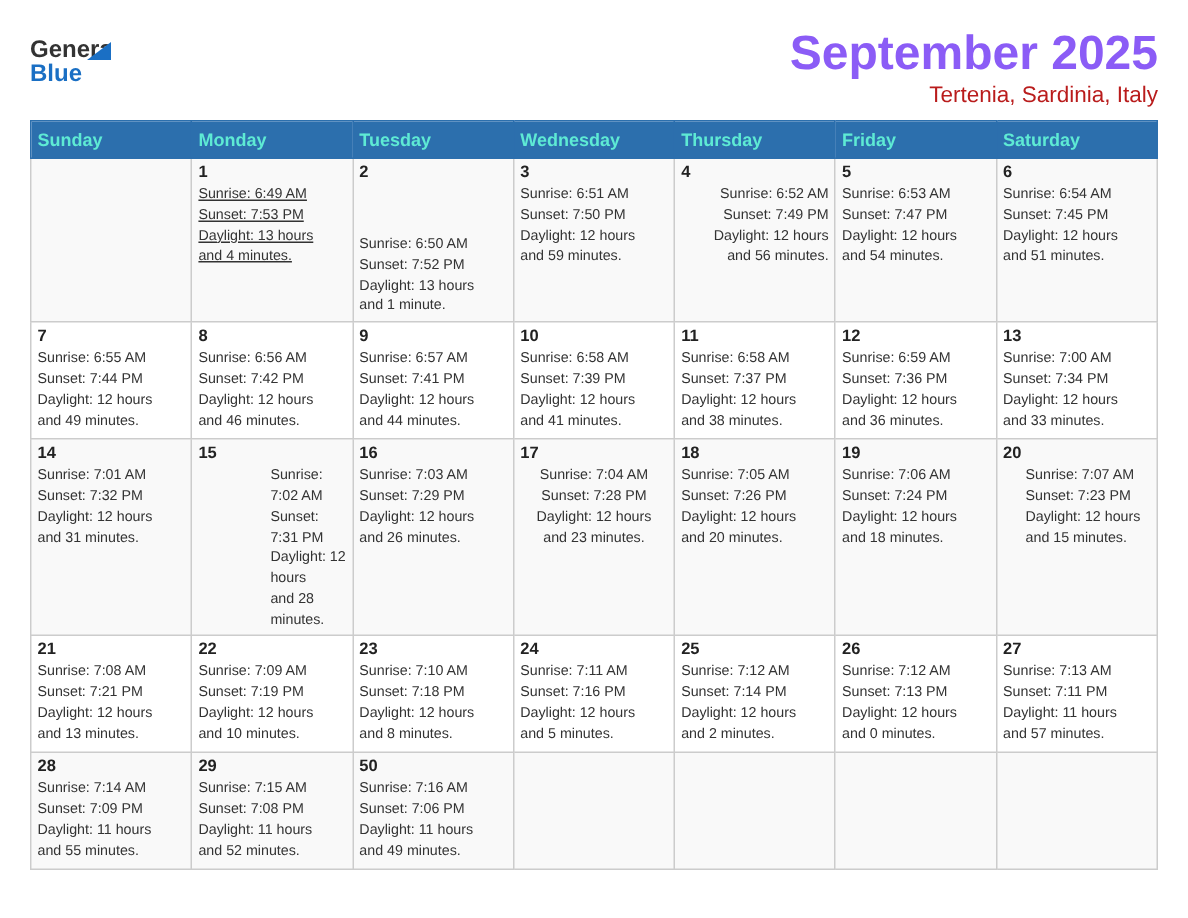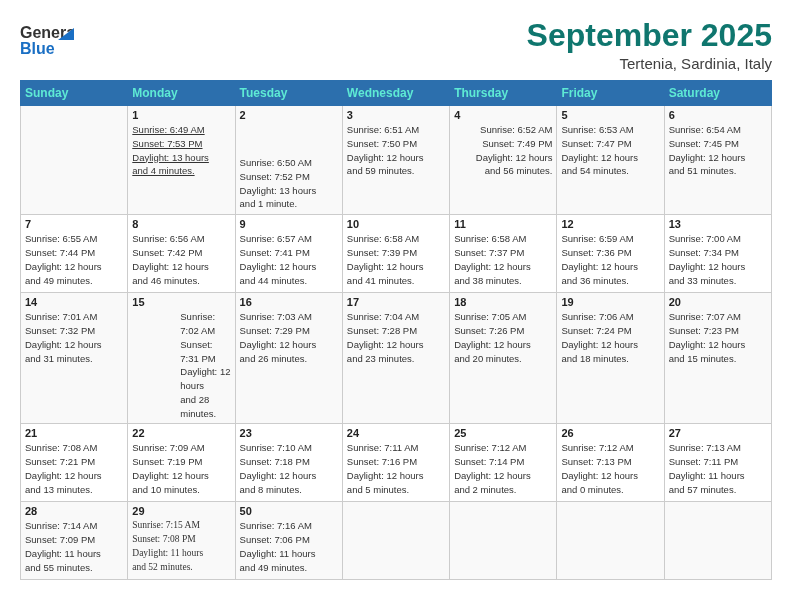--- a/index.html
+++ b/index.html
@@ -25,26 +25,26 @@
     .logo-area {
       display: flex;
       align-items: center;
     }
     .title-area {
       text-align: right;
     }
     .month-title {
       font-size: 32px;
       font-weight: bold;
-      color: #0f766e;
+      color: #8b5cf6;
       line-height: 1.1;
     }
     .subtitle {
       font-size: 15px;
-      color: #404040;
+      color: #b91c1c;
       margin-top: 2px;
     }
     table {
       width: 100%;
       border-collapse: collapse;
       table-layout: fixed;
     }
     thead tr th {
       background-color: #2c6fad;
       color: #5eead4;
@@ -229,42 +229,42 @@
           </td>
           <td>
             <span class="day-number">16</span>
             <div class="day-info" style="white-space: pre-line;">Sunrise: 7:03 AM
 Sunset: 7:29 PM
 Daylight: 12 hours
 and 26 minutes.</div>
           </td>
           <td>
             <span class="day-number">17</span>
-            <div class="day-info" style="white-space: pre-line;">Sunrise: 7:04 AM
+            <div class="day-info" style="white-space: pre-line; text-align: center;">Sunrise: 7:04 AM
 Sunset: 7:28 PM
 Daylight: 12 hours
 and 23 minutes.</div>
           </td>
           <td>
             <span class="day-number">18</span>
             <div class="day-info" style="white-space: pre-line;">Sunrise: 7:05 AM
 Sunset: 7:26 PM
 Daylight: 12 hours
 and 20 minutes.</div>
           </td>
           <td>
             <span class="day-number">19</span>
             <div class="day-info" style="white-space: pre-line;">Sunrise: 7:06 AM
 Sunset: 7:24 PM
 Daylight: 12 hours
 and 18 minutes.</div>
           </td>
           <td>
             <span class="day-number">20</span>
-            <div class="day-info" style="white-space: pre-line;">Sunrise: 7:07 AM
+            <div class="day-info" style="white-space: pre-line; margin-left: 15px;">Sunrise: 7:07 AM
 Sunset: 7:23 PM
 Daylight: 12 hours
 and 15 minutes.</div>
           </td>
         </tr>
         <tr>
           <td>
             <span class="day-number">21</span>
             <div class="day-info" style="white-space: pre-line;">Sunrise: 7:08 AM
 Sunset: 7:21 PM
@@ -317,21 +317,21 @@
         <tr>
           <td>
             <span class="day-number">28</span>
             <div class="day-info" style="white-space: pre-line;">Sunrise: 7:14 AM
 Sunset: 7:09 PM
 Daylight: 11 hours
 and 55 minutes.</div>
           </td>
           <td>
             <span class="day-number">29</span>
-            <div class="day-info" style="white-space: pre-line; font-family: Liberation Serif, serif;">Sunrise: 7:15 AM
+            <div class="day-info" style="white-space: pre-line;">Sunrise: 7:15 AM
 Sunset: 7:08 PM
 Daylight: 11 hours
 and 52 minutes.</div>
           </td>
           <td>
             <span class="day-number">50</span>
             <div class="day-info" style="white-space: pre-line;">Sunrise: 7:16 AM
 Sunset: 7:06 PM
 Daylight: 11 hours
 and 49 minutes.</div>

